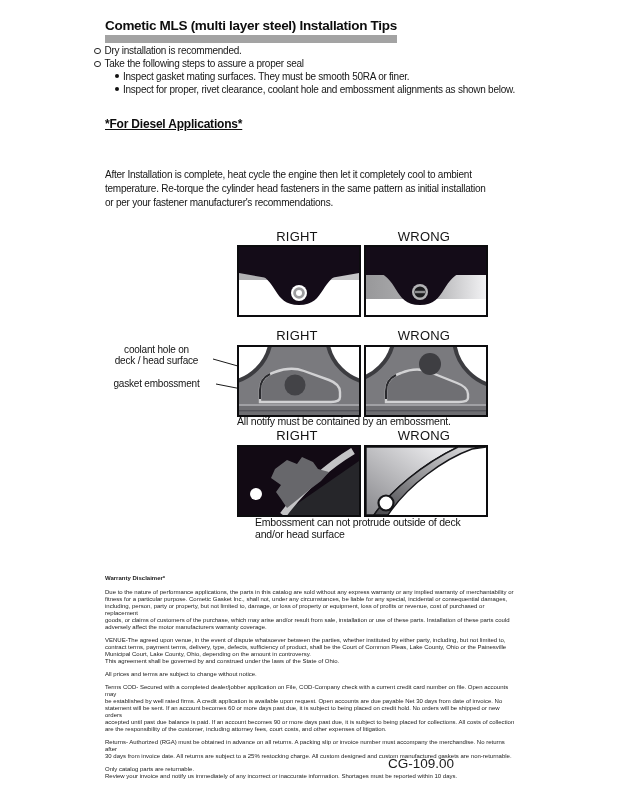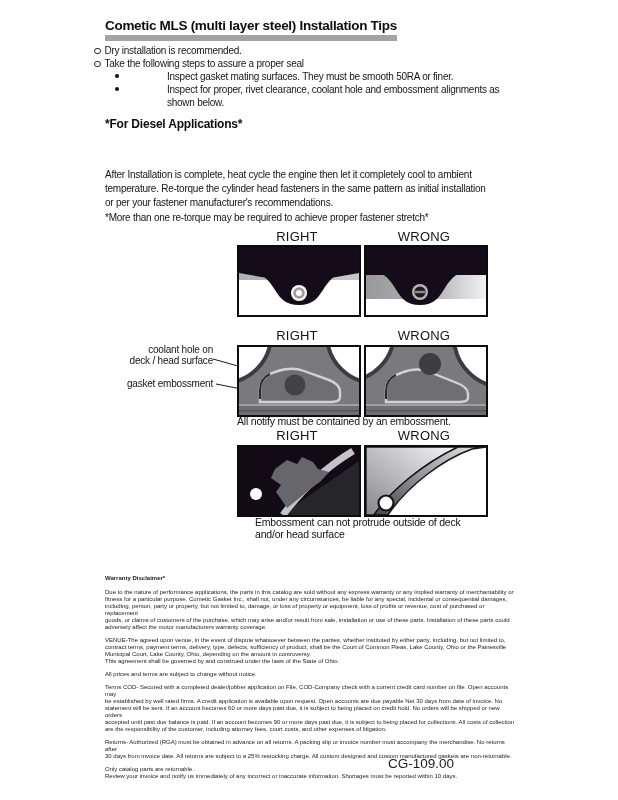--- a/index.html
+++ b/index.html
@@ -5,37 +5,37 @@
   html,body{margin:0;padding:0;background:#ffffff;}
   .page{
     position:relative;width:618px;height:800px;background:#ffffff;
     font-family:"Liberation Sans",sans-serif;color:#161616;overflow:hidden;
   }
   .prewrap{white-space:pre-line;}
 
   .title{
     position:absolute;left:105px;top:18px;
     font-size:13.5px;font-weight:bold;letter-spacing:-0.3px;color:#0d0d0d;
-    border-bottom:6px solid #a3a3a3;padding-bottom:2px;display:inline-block;
+    border-bottom:8px solid #a3a3a3;padding-bottom:2px;display:inline-block;
   }
 
   .bullets{position:absolute;left:94px;top:44px;width:430px;}
   .b-row{display:flex;align-items:flex-start;height:13px;font-size:10px;letter-spacing:-0.25px;line-height:13px;}
   .circ{flex:0 0 auto;width:4.5px;height:4.5px;border:1px solid #2a2a2a;border-radius:50%;margin:3.5px 4px 0 0;background:#fff;}
   .dot{flex:0 0 auto;width:4px;height:4px;background:#111;border-radius:50%;margin:4px 4px 0 0;}
-  .sub{margin-left:21px;gap:44px;}
+  .sub{margin-left:21px;}
 
   .h2{position:absolute;left:105px;font-size:12px;font-weight:bold;letter-spacing:-0.2px;color:#0d0d0d;}
   .para{position:absolute;left:105px;width:410px;font-size:10px;letter-spacing:-0.25px;line-height:14px;color:#161616;}
 
   .rw-label{position:absolute;width:124px;text-align:center;font-size:13px;letter-spacing:0.2px;color:#141414;}
   .frame{position:absolute;width:120px;height:68px;border:2px solid #0c0c0e;background:#fff;}
   .frame svg{display:block;}
   .caption{position:absolute;left:237px;font-size:10.5px;letter-spacing:-0.2px;line-height:11.5px;color:#141414;}
-  .side-label{position:absolute;left:100px;width:113px;text-align:right;font-size:10px;letter-spacing:-0.2px;line-height:11px;color:#141414;}
+  .side-label{position:absolute;left:100px;width:113px;text-align:center;font-size:10px;letter-spacing:-0.2px;line-height:11px;color:#141414;}
   .leader{position:absolute;left:105px;top:340px;pointer-events:none;}
 
   .legal{position:absolute;left:105px;top:575px;width:412px;font-size:6px;line-height:7px;letter-spacing:0;color:#222;}
   .legal .lh{font-weight:bold;margin:0 0 7px 0;}
   .legal p{margin:0 0 6px 0;}
 
   .docnum{position:absolute;left:388px;top:756px;font-size:13.5px;letter-spacing:0;color:#1c1c1c;text-align:right;}
 </style>
 </head>
 <body>
@@ -56,25 +56,24 @@
     <div class="b-row sub">
       <span class="dot"></span>
       <span>Inspect gasket mating surfaces.  They must be smooth 50RA or finer.</span>
     </div>
     <div class="b-row sub">
       <span class="dot"></span>
       <span>Inspect for proper, rivet clearance, coolant hole and embossment alignments as shown below.</span>
     </div>
   </div>
 
-  <div class="h2" style="top:117px;">*For Diesel Applications*</div>
+  <div class="h2" style="top:117px;text-decoration:underline;">*For Diesel Applications*</div>
   <div class="para prewrap" style="top:168px;">After Installation is complete, heat cycle the engine then let it completely cool to ambient
 temperature. Re-torque the cylinder head fasteners in the same pattern as initial installation
 or per your fastener manufacturer's recommendations.</div>
-  <div class="para" style="top:211px;">*More than one re-torque may be required to achieve proper fastener stretch*</div>
 
   <div class="rw-label" style="left:235px;top:229px;">RIGHT</div>
   <div class="rw-label" style="left:362px;top:229px;">WRONG</div>
 
   <div class="frame" style="left:237px;top:245px;">
     <svg width="120" height="68" viewBox="0 0 120 68">
       <rect width="120" height="68" fill="#140c18"></rect>
       <rect y="33" width="120" height="35" fill="#ffffff"></rect>
       <polygon points="0,26 40,33 0,33" fill="#b2b2b4"></polygon>
       <polygon points="120,26 80,33 120,33" fill="#c6c6c8"></polygon>

